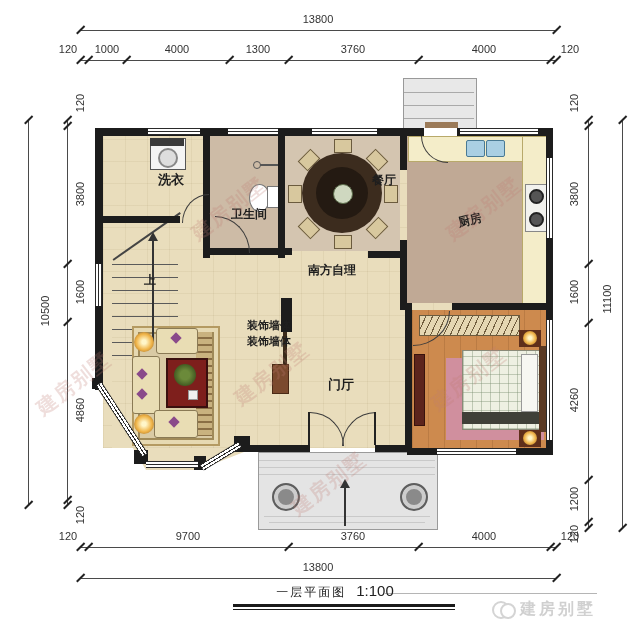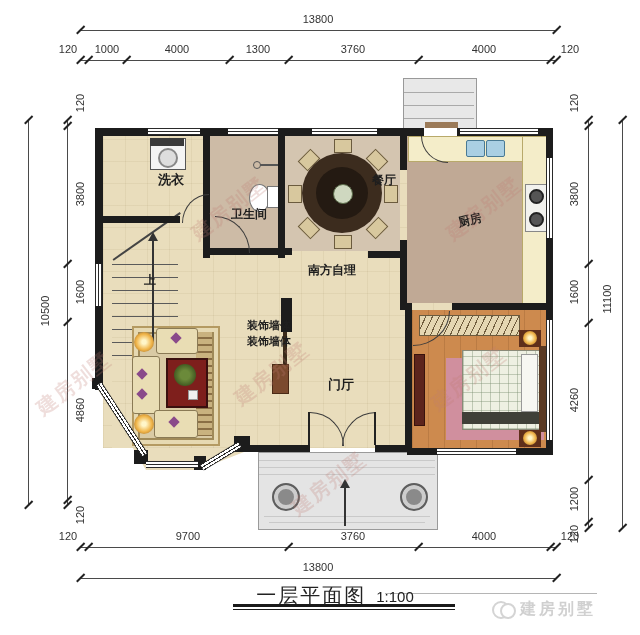--- a/index.html
+++ b/index.html
@@ -263,21 +263,21 @@
 
   <div class="wm" style="left:185px;top:195px;">建房别墅</div>
   <div class="wm" style="left:30px;top:370px;">建房别墅</div>
   <div class="wm" style="left:228px;top:360px;">建房别墅</div>
   <div class="wm" style="left:425px;top:365px;">建房别墅</div>
   <div class="wm" style="left:440px;top:195px;">建房别墅</div>
   <div class="wm" style="left:285px;top:470px;">建房别墅</div>
 
   <div class="abs" style="left:385px;top:593px;width:212px;height:1px;background:#b5b5b5;z-index:2;"></div>
   <div class="abs" style="left:210px;top:582px;width:250px;display:flex;justify-content:center;align-items:baseline;gap:10px;z-index:3;">
-    <span style="font-size:20px;letter-spacing:2px;color:#222;">一层平面图</span>
+    <span style="font-size:12px;letter-spacing:2px;color:#222;">一层平面图</span>
     <span style="font-size:15px;color:#222;">1:100</span>
   </div>
   <div class="abs" style="left:233px;top:604px;width:222px;height:3px;background:#1a1a1a;"></div>
   <div class="abs" style="left:233px;top:609px;width:222px;height:1px;background:#1a1a1a;"></div>
 
   <div class="abs" style="left:492px;top:598px;display:flex;align-items:center;gap:6px;">
     <span style="position:relative;width:22px;height:22px;display:inline-block;">
       <span style="position:absolute;left:0;top:3px;width:14px;height:14px;border:2px solid #d4d4d4;border-radius:50%;"></span>
       <span style="position:absolute;left:8px;top:5px;width:12px;height:12px;border:2px solid #d4d4d4;border-radius:50%;background:#fff;"></span>
     </span>

